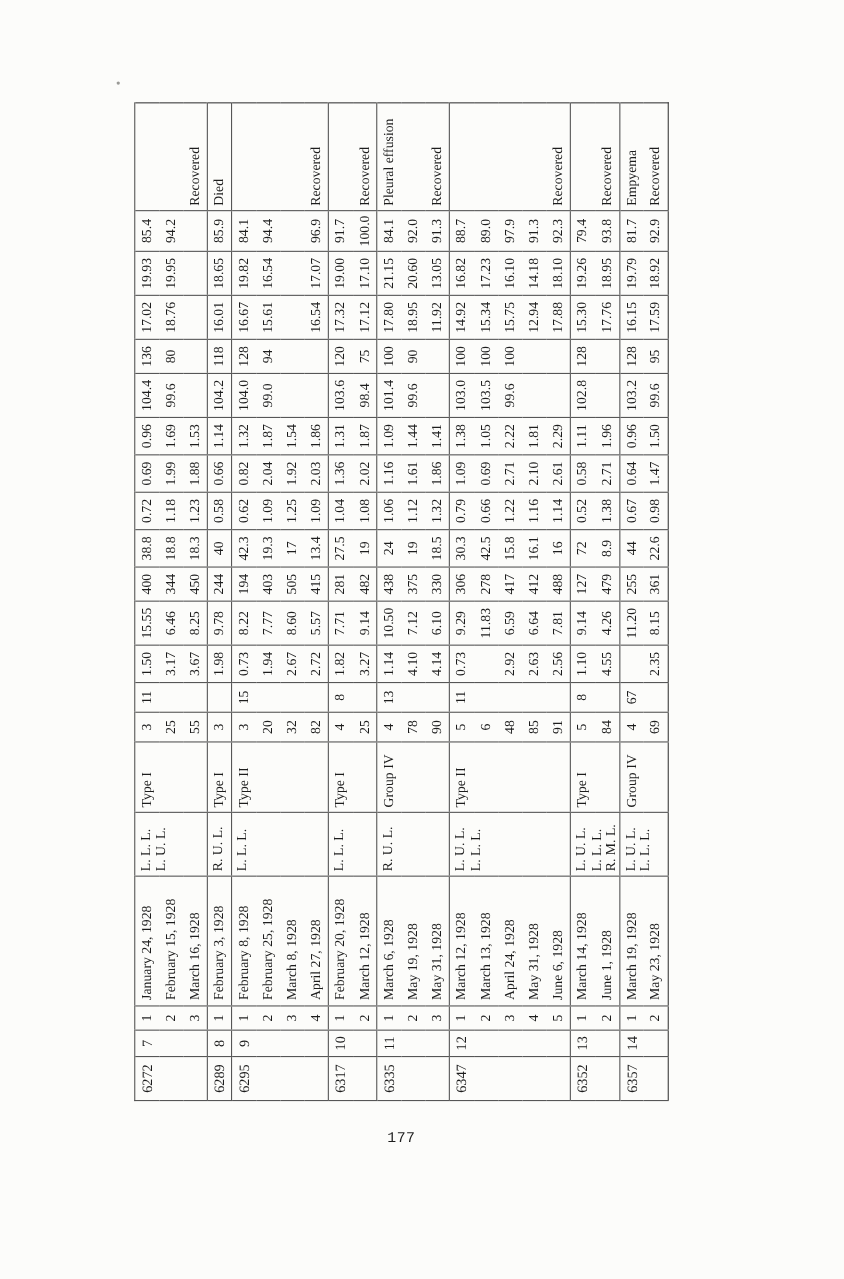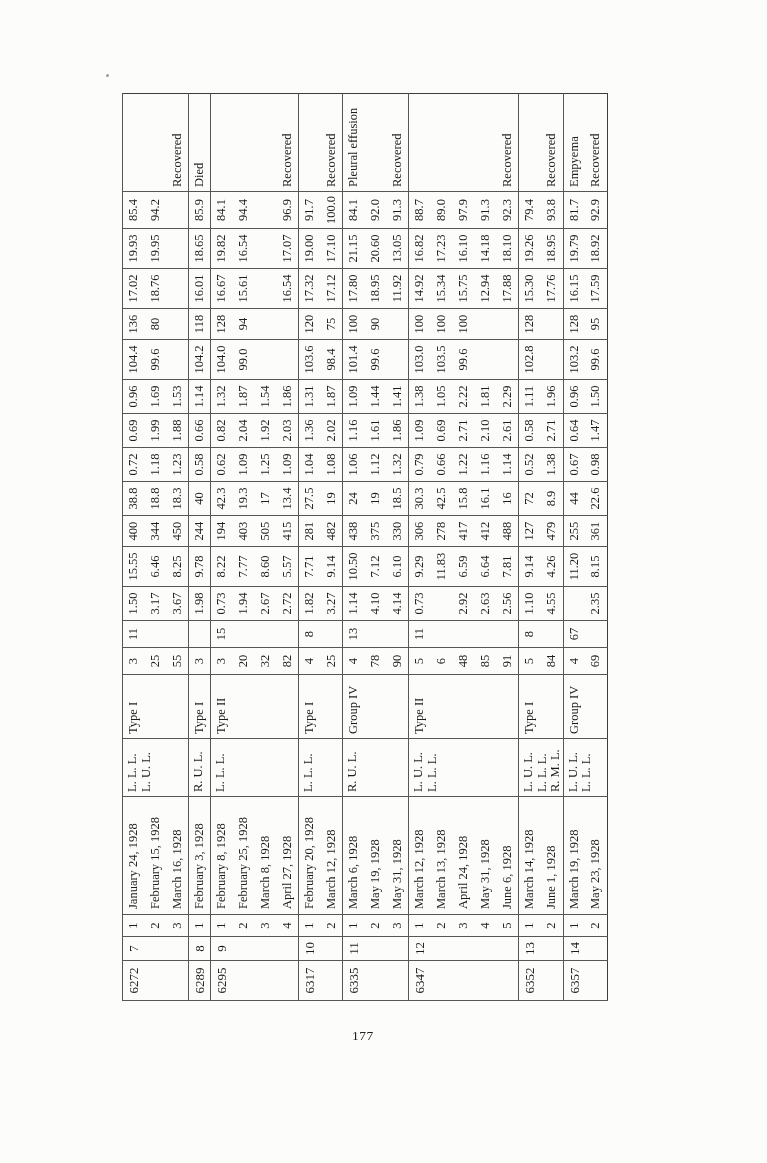--- a/index.html
+++ b/index.html
@@ -22,21 +22,21 @@
   }
   tr.gs td{border-top:1px solid #565656;}
   td.num{text-align:center;}
   td.c-case,td.c-pat{vertical-align:top;padding-top:4px;text-align:center;font-size:13px;}
   td.c-obs{text-align:center;}
   td.c-date{padding-left:5px;}
   td.c-lobe{vertical-align:top;padding-top:3px;padding-left:4px;}
   td.c-lobe div{line-height:13.5px;}
   td.c-type{vertical-align:top;padding-top:4px;padding-left:4px;}
   td.c-result{padding-left:4px;}
-  .pageno{position:absolute;left:352px;top:1028px;font-size:13.5px;letter-spacing:.5px;}
+  .pageno{position:absolute;left:352px;top:1028px;font-size:13.5px;letter-spacing:.5px;font-family:Liberation Mono, monospace;}
 </style>
 </head>
 <body>
 
 <div class="page">
   <div class="dot" style="left:106px;top:74px"></div>
   <div class="rot-area">
     <div class="rotated">
       <table class="data">
         <colgroup>

